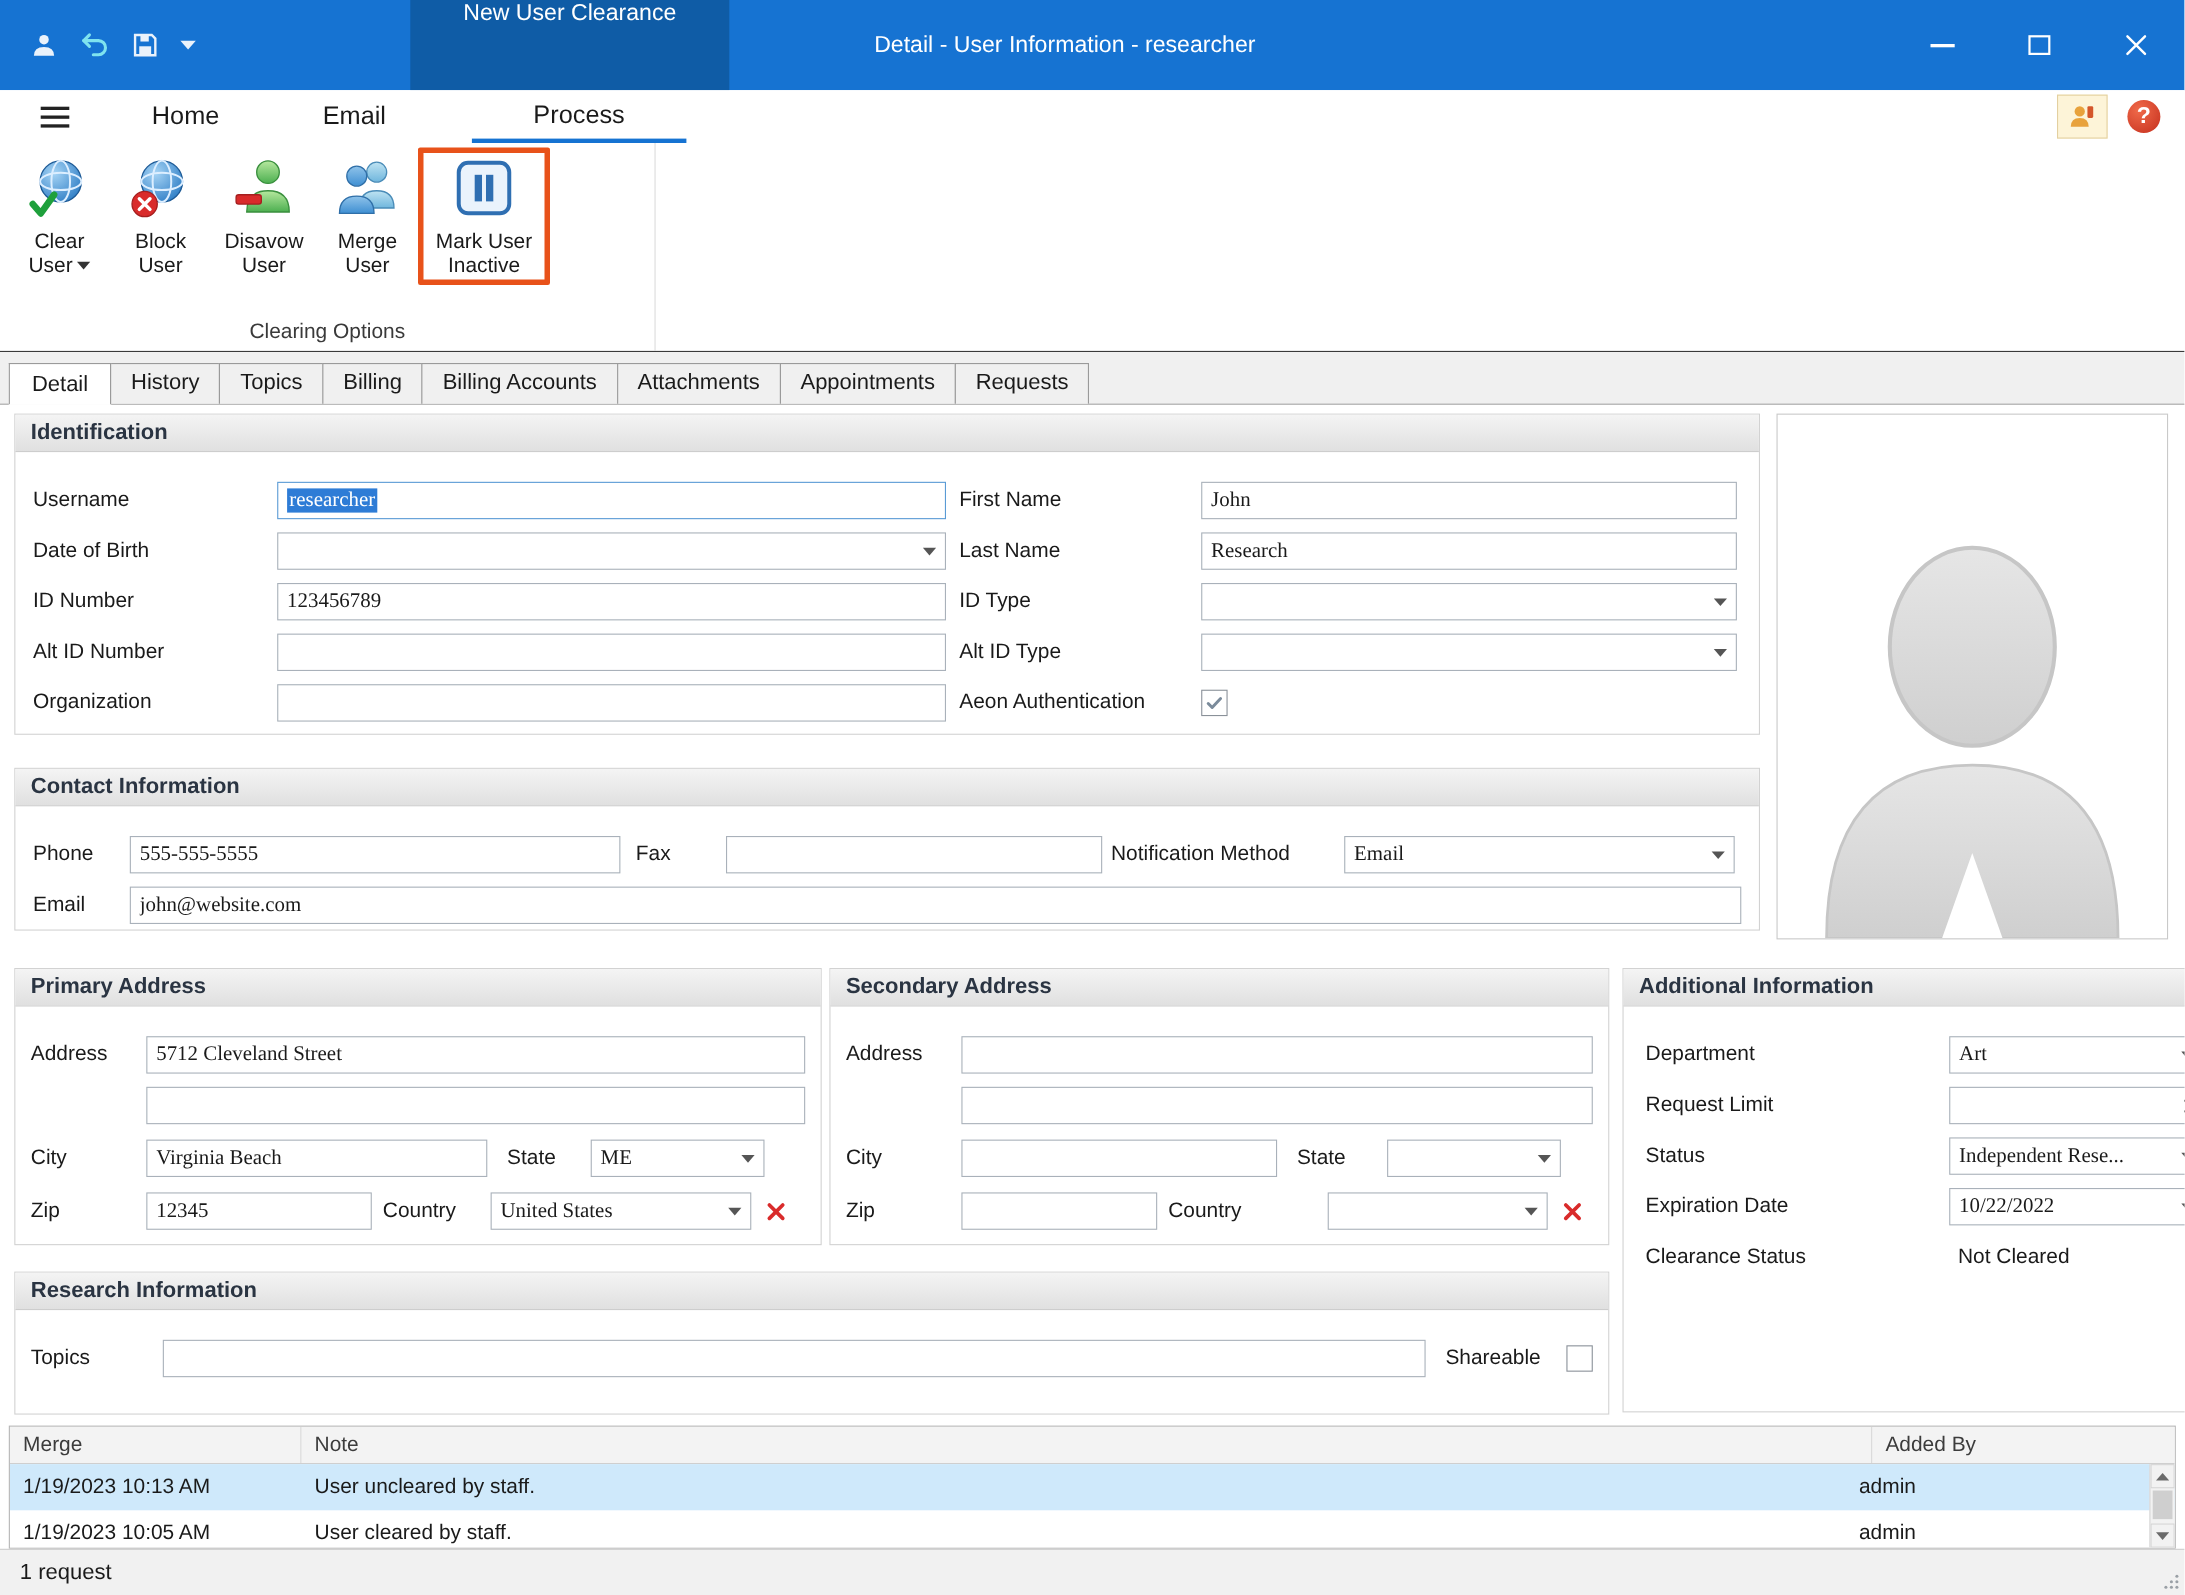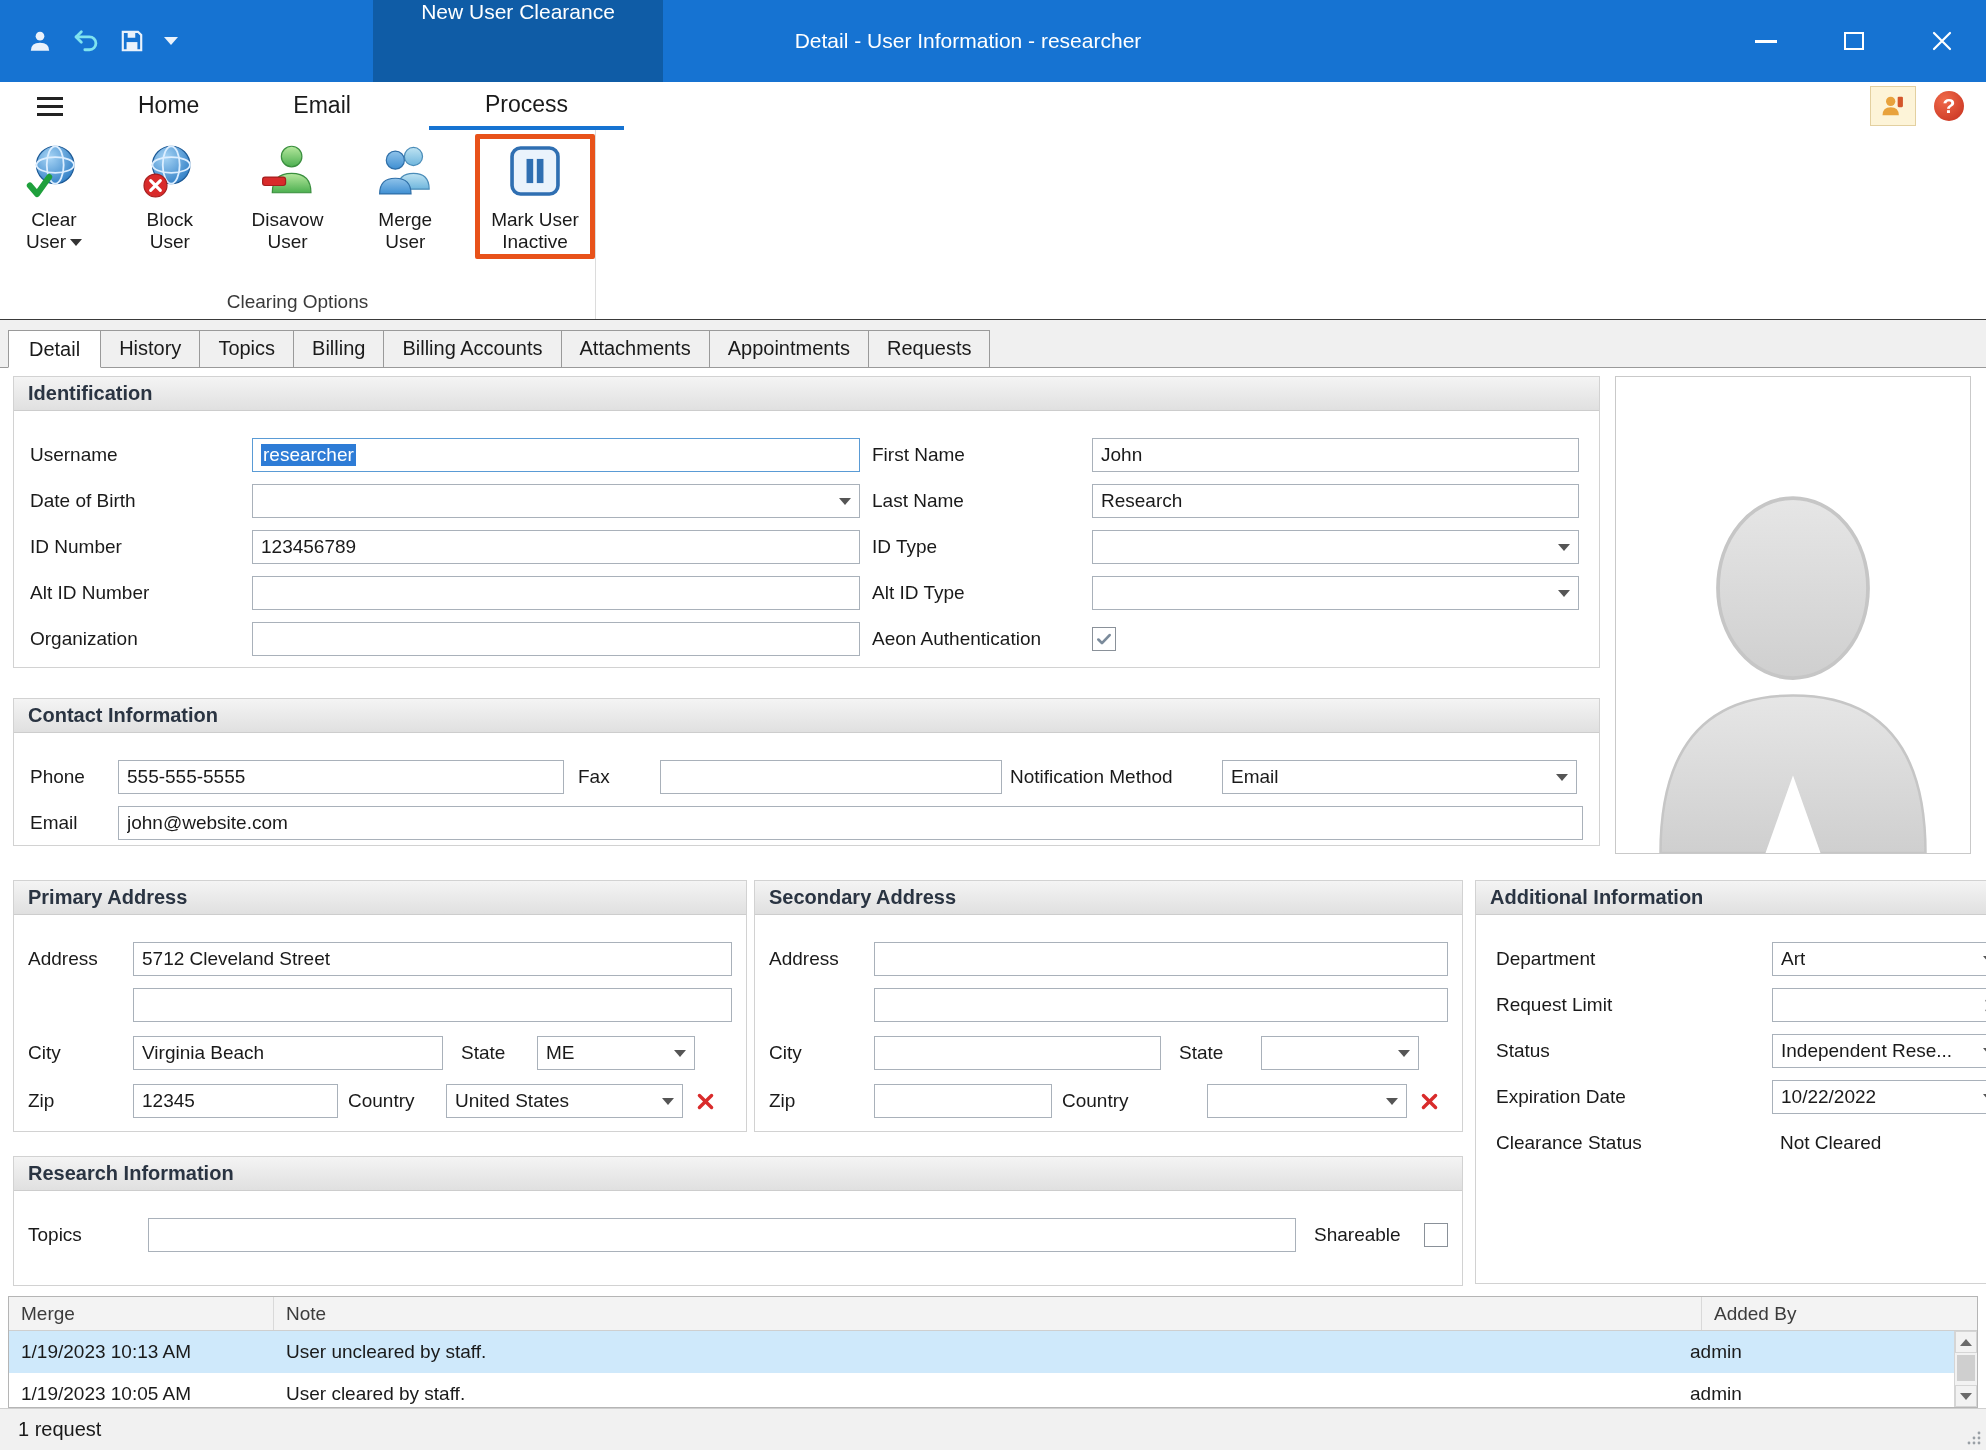--- a/index.html
+++ b/index.html
@@ -27,21 +27,21 @@
   .rtab { padding:0 38px; line-height:46px; font-size:23px; color:#1a1a1a; }
   .rtab.active { padding:0 56px; border-bottom:4px solid #1673d2; line-height:44px; }
   .ribbon-right { position:absolute; right:14px; top:4px; display:flex; gap:10px; }
   .icon-box { width:46px; height:40px; display:flex; align-items:center; justify-content:center; }
   .icon-box.warm { border:1px solid #e3d0a0; background:#fdf4d8; }
   .help-circle { width:30px; height:30px; border-radius:50%; background:radial-gradient(circle at 35% 30%, #f06a4a, #c52f1d); color:#fff; font-weight:bold; font-size:21px; display:flex; align-items:center; justify-content:center; }
 
   
   .ribbon-content { height:190px; background:#fff; border-bottom:1px solid #3a3a3a; position:relative; }
   .ribbon-group { position:absolute; left:0; top:0; width:596px; height:189px; border-right:1px solid #dcdcdc; }
-  .ribbon-buttons { display:flex; align-items:flex-start; padding:4px 0 0 8px;justify-content:space-between; }
+  .ribbon-buttons { display:flex; align-items:flex-start; padding:4px 0 0 8px; }
   .rbtn { display:flex; flex-direction:column; align-items:center; border:5px solid transparent; border-radius:2px; padding-bottom:2px; }
   .rbtn.highlighted { border-color:#e8521a; }
   .ricon { height:64px; display:flex; align-items:center; justify-content:center; }
   .rlbl { font-size:19px; line-height:1.14; text-align:center; margin-top:6px; color:#1a1a1a; }
   .rlbl span { display:block; white-space:nowrap; }
   .caret-down { display:inline-block; width:0; height:0; border-left:6px solid transparent; border-right:6px solid transparent; border-top:7px solid #333; margin-left:4px; vertical-align:middle; }
   .group-label { position:absolute; bottom:6px; left:0; width:100%; text-align:center; font-size:19px; color:#3a3a3a; }
   .ribbon-gap { height:10px; background:#f0f0f0; }
 
   
@@ -58,21 +58,21 @@
   #panel-contact        { left:13px; top:330px; width:1587px; height:148px; }
   #panel-primary        { left:13px; top:512px; width:734px; height:252px; }
   #panel-secondary      { left:754px; top:512px; width:709px; height:252px; }
   #panel-additional     { left:1475px; top:512px; width:572px; height:404px; }
   #panel-research       { left:13px; top:788px; width:1450px; height:130px; }
 
   .frow { display:flex; align-items:center; margin:12px 16px 0 16px; height:34px; }
   .frow.first { margin-top:27px; }
   .flabel { font-size:19px; color:#1a1a1a; white-space:nowrap; }
   .tbox { height:34px; border:1px solid #a9b1ba; background:#fff; display:flex; align-items:center; padding:0 8px; font-size:19px; position:relative; overflow:hidden; }
-  .tval { white-space:nowrap; overflow:hidden; }
+  .tval { white-space:nowrap; overflow:hidden;font-family:Liberation Serif, serif; }
   .sel { background:#2e7cd6; color:#fff; padding:0 2px; }
   .combo { padding-right:30px; }
   .dd-arrow { position:absolute; right:0; top:0; width:28px; height:100%; display:flex; align-items:center; justify-content:center; }
   .dd-arrow i { width:0; height:0; border-left:6px solid transparent; border-right:6px solid transparent; border-top:7px solid #555; }
   .checkbox { width:24px; height:24px; border:1px solid #8a9199; background:#fff; display:inline-flex; align-items:center; justify-content:center; }
   .clear-x { width:28px; height:28px; display:inline-flex; align-items:center; justify-content:center; margin-left:8px; }
   .inner-x { position:absolute; right:4px; top:0; height:100%; display:flex; align-items:center; }
   .flat-val { height:34px; display:flex; align-items:center; padding:0 8px; font-size:19px; }
   .ml-auto { margin-left:auto; margin-right:26px; }
 

